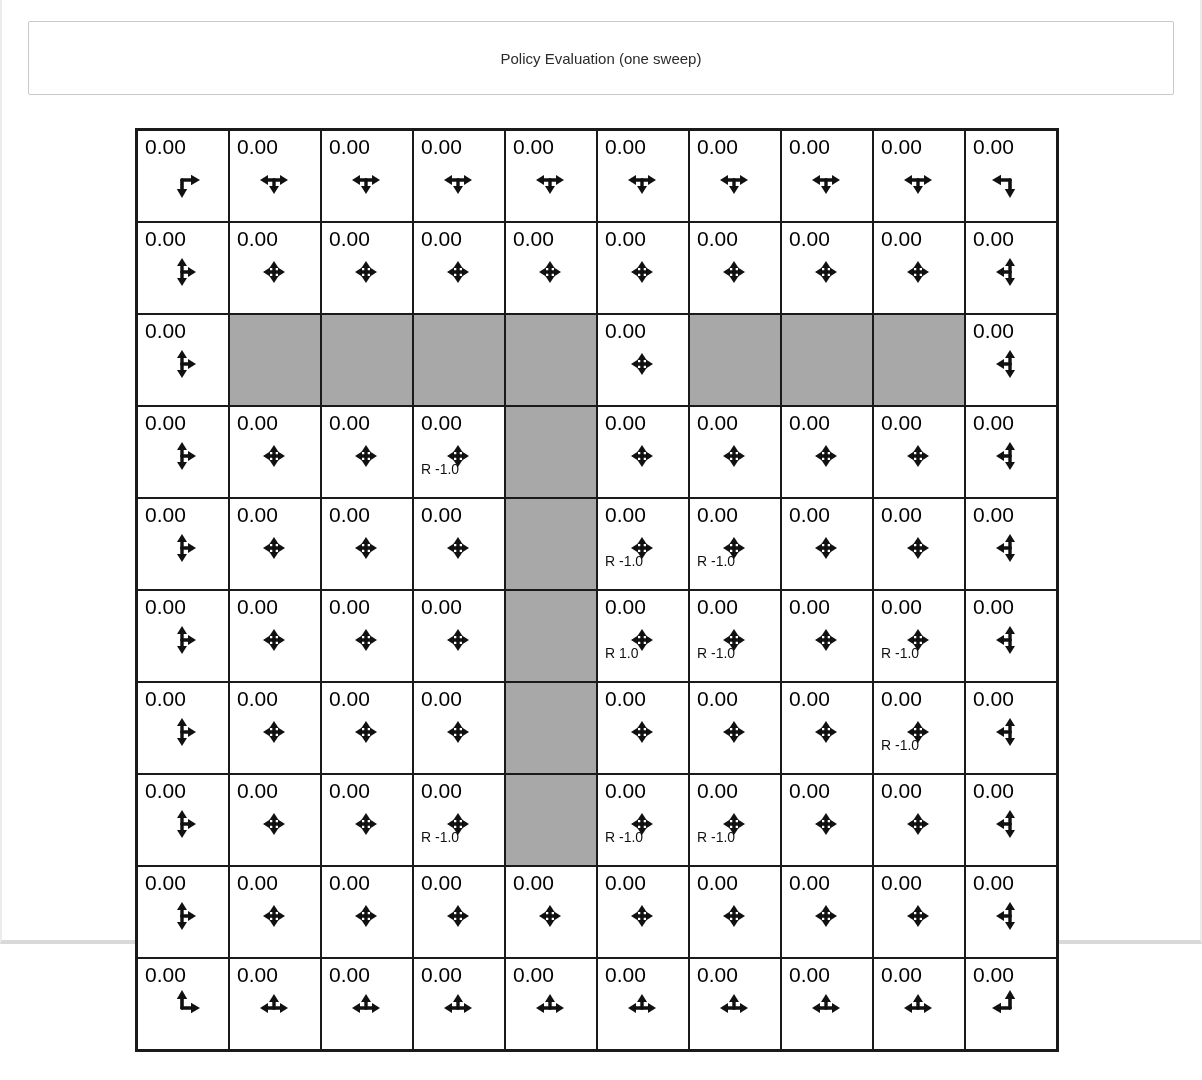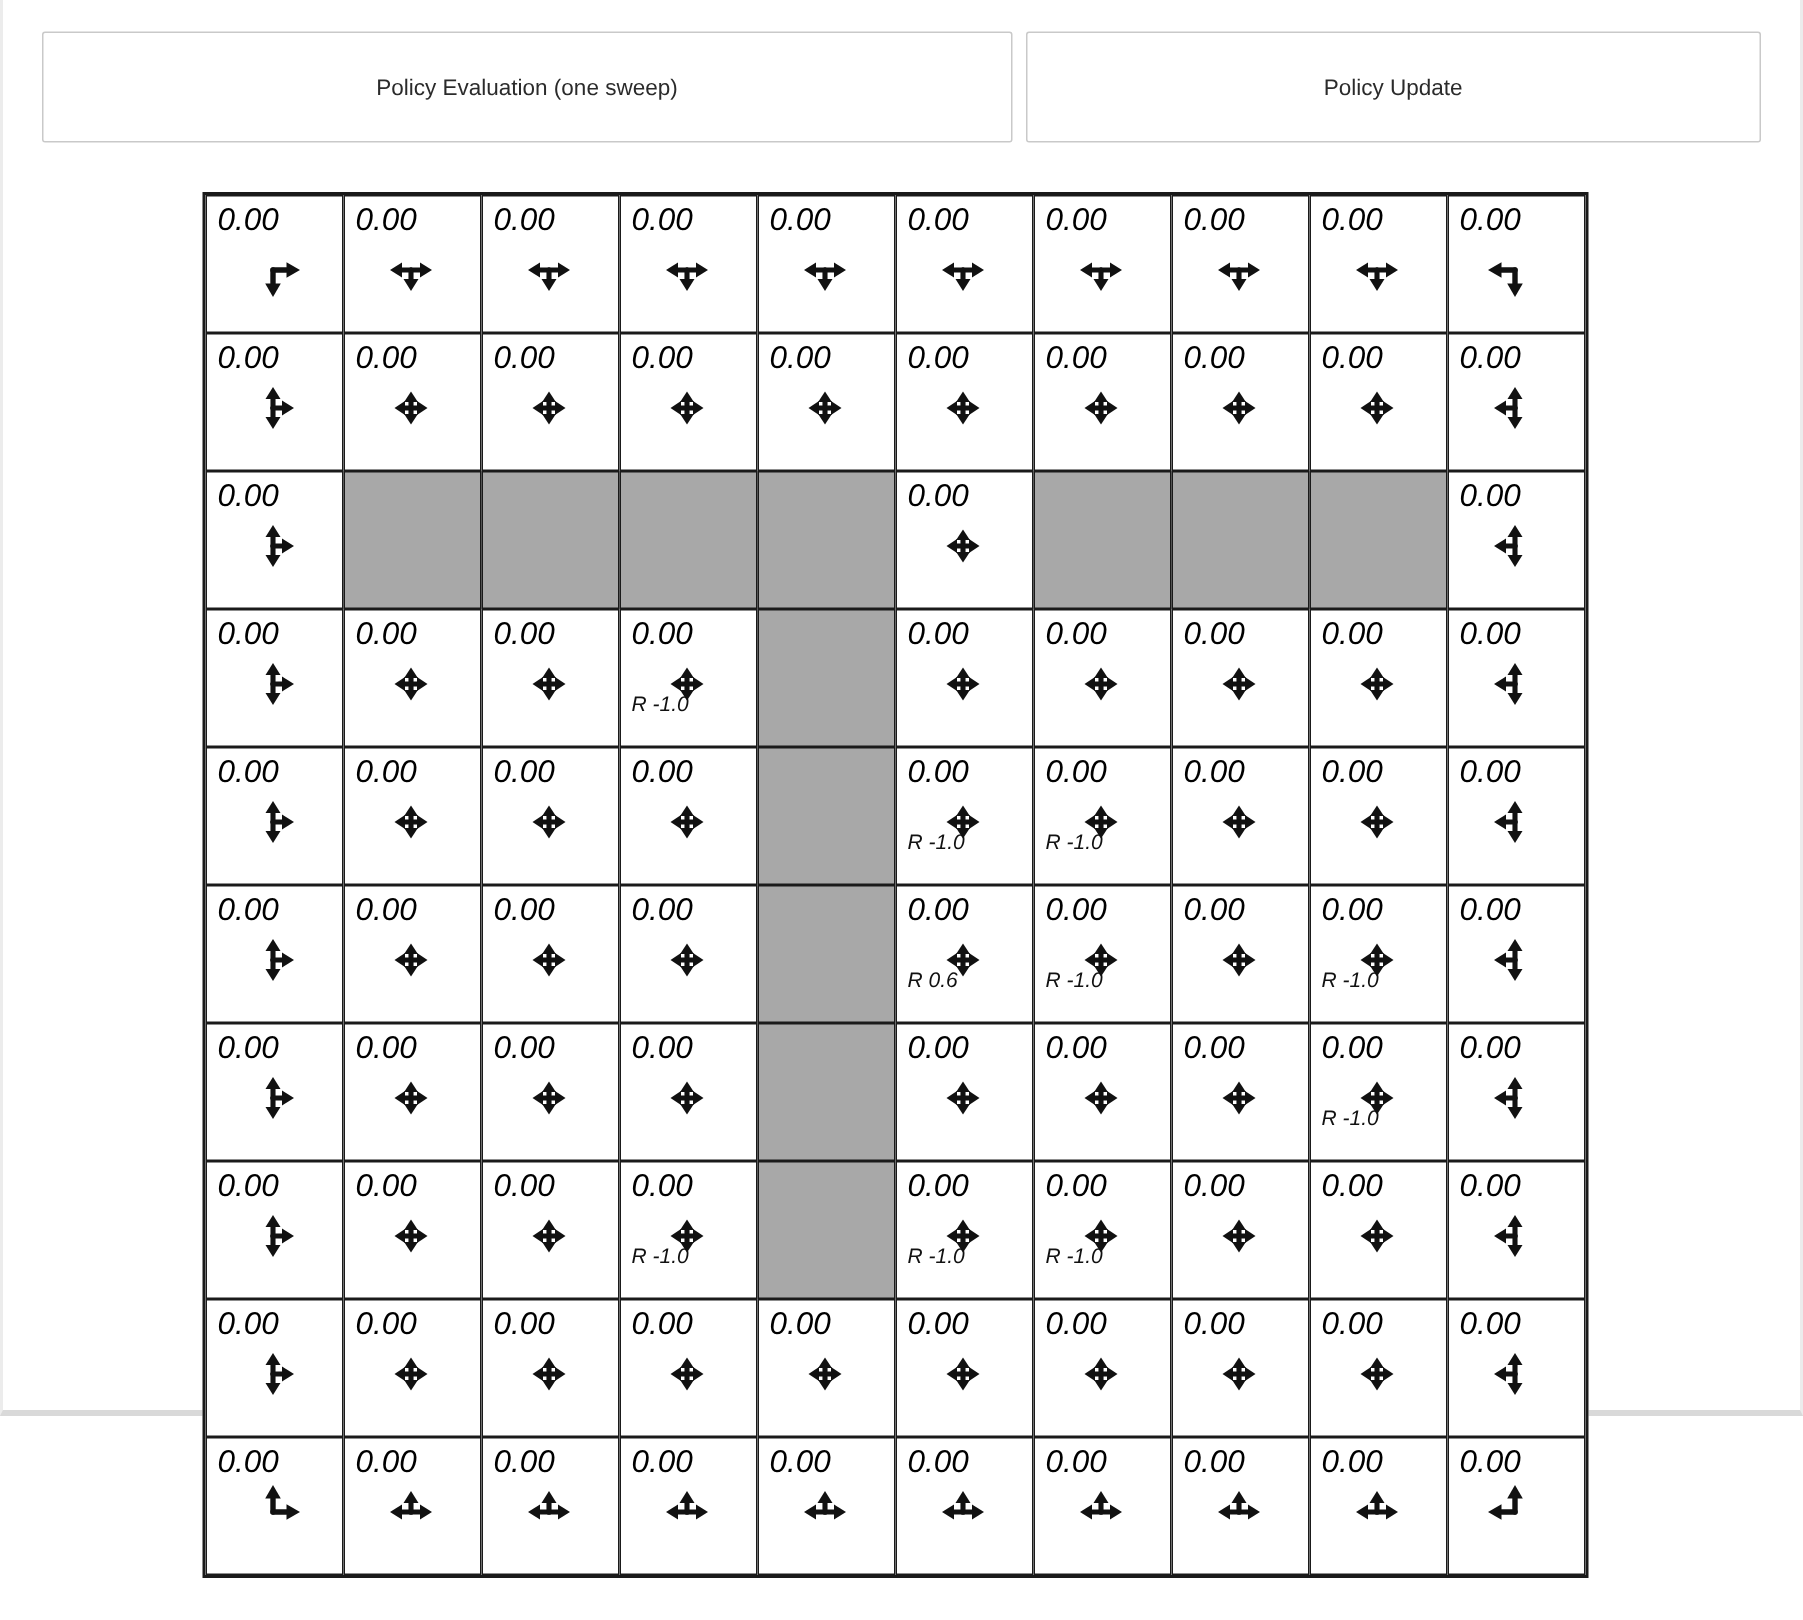--- a/index.html
+++ b/index.html
@@ -4,34 +4,33 @@
 <style>
   html,body{margin:0;padding:0;background:#ffffff;}
   body{font-family:"Liberation Sans",sans-serif;width:1202px;height:1080px;overflow:hidden;position:relative;}
   .page{width:1202px;height:944px;box-sizing:border-box;border-left:2px solid #ececec;border-bottom:4px solid #d9d9d9;border-right:2px solid #ececec;}
   .toolbar{display:flex;gap:9px;padding:21px 26px 0 26px;}
   .btn{height:74px;background:#ffffff;border:1px solid var(--btn-border,#c9c9c9);border-radius:2px;
        font-family:"Liberation Sans",sans-serif;font-size:15px;color:var(--btn-text,#2b2b2b);
        flex:1 1 0;cursor:pointer;padding:0;}
   .btn.wide{flex:1.32 1 0;}
   .board{display:grid;grid-template-columns:repeat(10,92px);grid-auto-rows:92px;
-         width:max-content;border:2px solid var(--line,#1a1a1a);margin:33px 0 0 133px;background:#fff;font-style:italic;}
+         width:max-content;border:2px solid var(--line,#1a1a1a);margin:33px 0 0 133px;background:#fff;}
   .cell{position:relative;box-sizing:border-box;border:1px solid var(--line,#1a1a1a);background:var(--cell,#ffffff);}
   .cell.wall{background:var(--wall,#a8a8a8);}
   .val{position:absolute;top:4px;left:7px;font-size:21px;line-height:1.1;color:var(--valtext,#000);}
   .reward{position:absolute;bottom:20px;left:7px;font-size:14px;color:var(--rwtext,#111);}
   .glyph{position:absolute;left:49%;top:54%;transform:translate(-50%,-50%);}
 </style>
 </head>
 <body>
 
 <div class="page">
   <div class="toolbar">
     <button class="btn wide">Policy Evaluation (one sweep)</button>
-    <button class="btn">Policy Update</button>
   </div>
   <div class="board">
       <div class="cell">
         <span class="val">0.00</span>
         <svg width="44" height="44" viewBox="0 0 44 44" class="glyph">
           <line x1="22" y1="22" x2="31" y2="22" stroke="#111111" stroke-width="3.6" stroke-linecap="round"></line>
           <polygon points="40,22 31,27.2 31,16.8" fill="#111111"></polygon>
           <line x1="22" y1="22" x2="22" y2="31" stroke="#111111" stroke-width="3.6" stroke-linecap="round"></line>
           <polygon points="22,40 16.8,31 27.2,31" fill="#111111"></polygon>
         </svg>
@@ -588,21 +587,21 @@
         <svg width="44" height="44" viewBox="0 0 44 44" class="glyph">
           <line x1="22" y1="22" x2="22" y2="18" stroke="#111111" stroke-width="3.4" stroke-linecap="round"></line>
           <polygon points="22,11 26.6,18 17.4,18" fill="#111111"></polygon>
           <line x1="22" y1="22" x2="22" y2="26" stroke="#111111" stroke-width="3.4" stroke-linecap="round"></line>
           <polygon points="22,33 17.4,26 26.6,26" fill="#111111"></polygon>
           <line x1="22" y1="22" x2="18" y2="22" stroke="#111111" stroke-width="3.4" stroke-linecap="round"></line>
           <polygon points="11,22 18,17.4 18,26.6" fill="#111111"></polygon>
           <line x1="22" y1="22" x2="26" y2="22" stroke="#111111" stroke-width="3.4" stroke-linecap="round"></line>
           <polygon points="33,22 26,26.6 26,17.4" fill="#111111"></polygon>
         </svg>
-        <span class="reward">R 0.6</span>
+        <span class="reward">R 1.0</span>
       </div>
       <div class="cell">
         <span class="val">0.00</span>
         <svg width="44" height="44" viewBox="0 0 44 44" class="glyph">
           <line x1="22" y1="22" x2="22" y2="18" stroke="#111111" stroke-width="3.4" stroke-linecap="round"></line>
           <polygon points="22,11 26.6,18 17.4,18" fill="#111111"></polygon>
           <line x1="22" y1="22" x2="22" y2="26" stroke="#111111" stroke-width="3.4" stroke-linecap="round"></line>
           <polygon points="22,33 17.4,26 26.6,26" fill="#111111"></polygon>
           <line x1="22" y1="22" x2="18" y2="22" stroke="#111111" stroke-width="3.4" stroke-linecap="round"></line>
           <polygon points="11,22 18,17.4 18,26.6" fill="#111111"></polygon>

